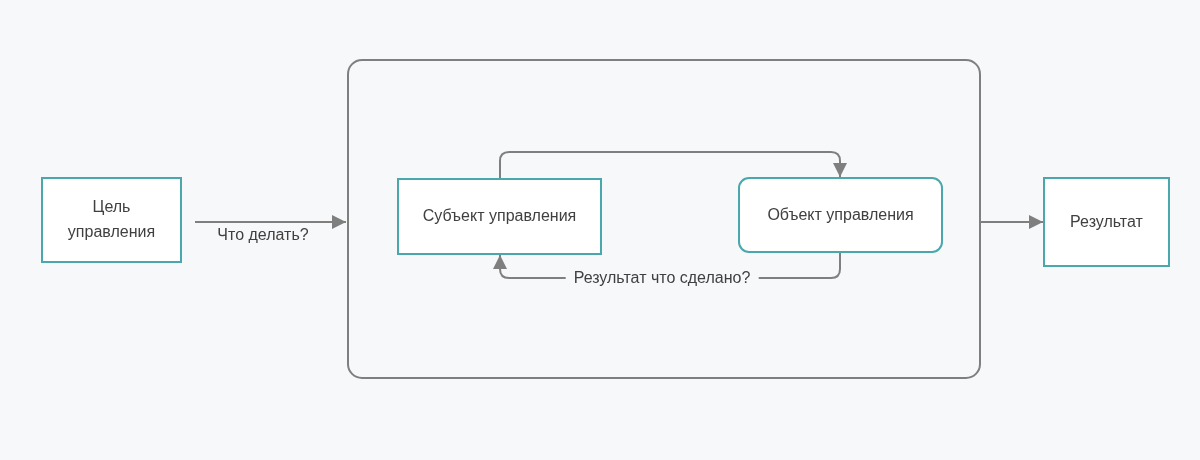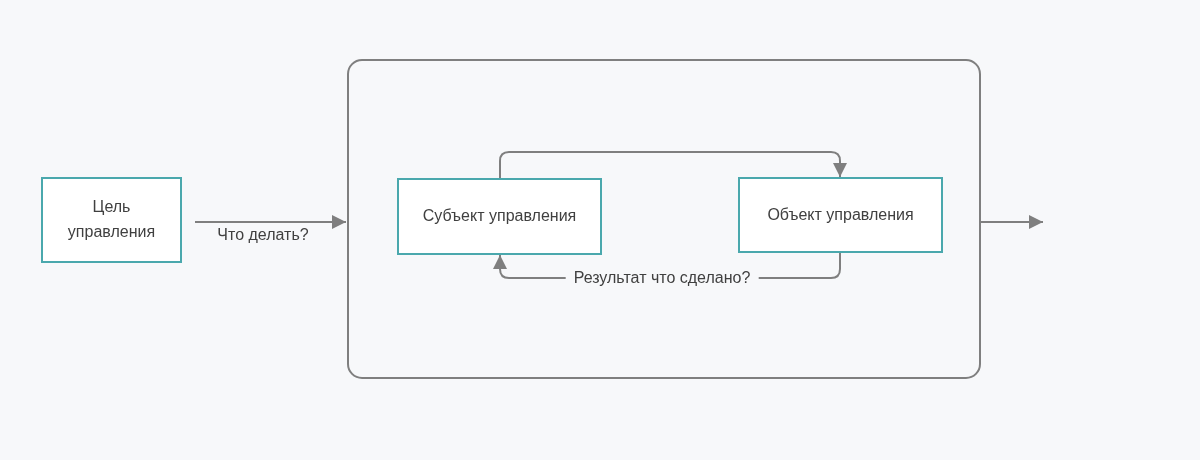--- a/index.html
+++ b/index.html
@@ -39,21 +39,21 @@
     align-items: center;
     justify-content: center;
     text-align: center;
     font-size: 16px;
     line-height: 1.55;
     color: var(--text, #404040);
   }
   .node-goal    { left: 41px;   top: 177px; width: 141px; height: 86px; }
   .node-goal span { display: block; width: 110px; }
   .node-subject { left: 397px;  top: 178px; width: 205px; height: 77px; text-align: center; }
-  .node-object  { left: 738px;  top: 177px; width: 205px; height: 76px; }
+  .node-object  { left: 738px;  top: 177px; width: 205px; height: 76px; border-radius: 11px; }
   .node-result  { left: 1043px; top: 177px; width: 127px; height: 90px; }
   .edge-label {
     position: absolute;
     transform: translate(-50%, -50%);
     background: var(--background, #F7F8FA);
     padding: 0 8px;
     font-size: 16px;
     white-space: nowrap;
     color: var(--text, #404040);
   }
@@ -89,19 +89,22 @@
   </div>
 
   <div class="node node-subject">
     <span>Субъект управления</span>
   </div>
 
   <div class="node node-object">
     <span>Объект управления</span>
   </div>
 
+  <div class="node node-result">
+    <span>Результат</span>
+  </div>
 
   <div class="edge-label label-what-to-do">Что делать?</div>
 
 
   <div class="edge-label label-what-done">Результат что сделано?</div>
 
 </div>
 
 </body></html>

